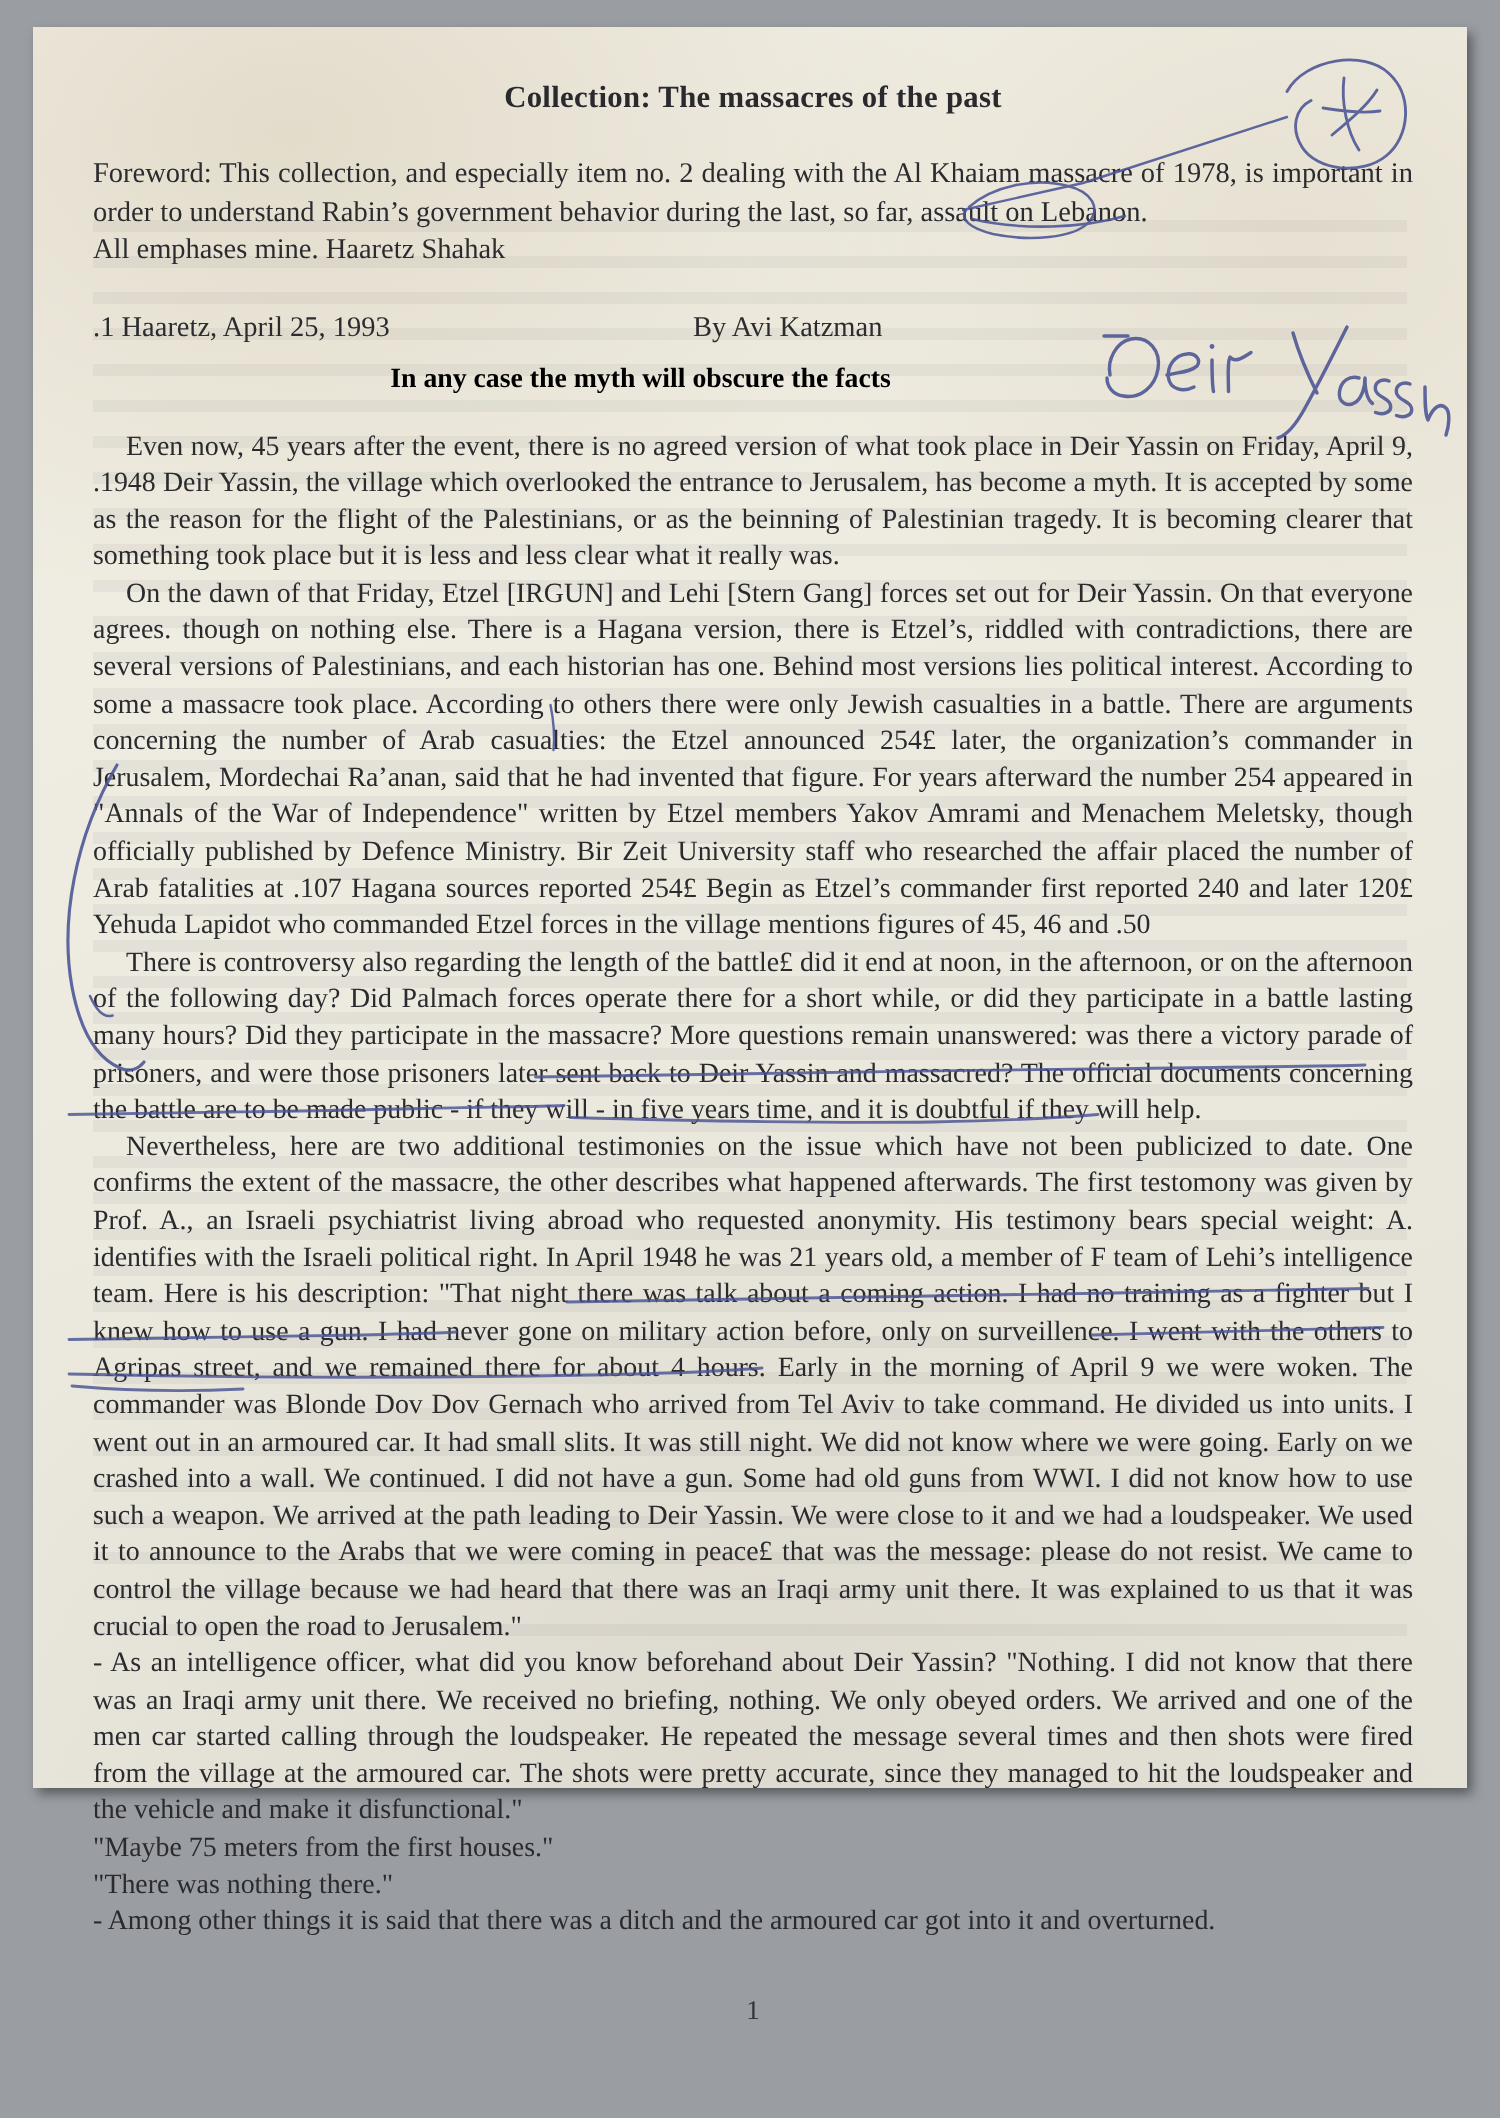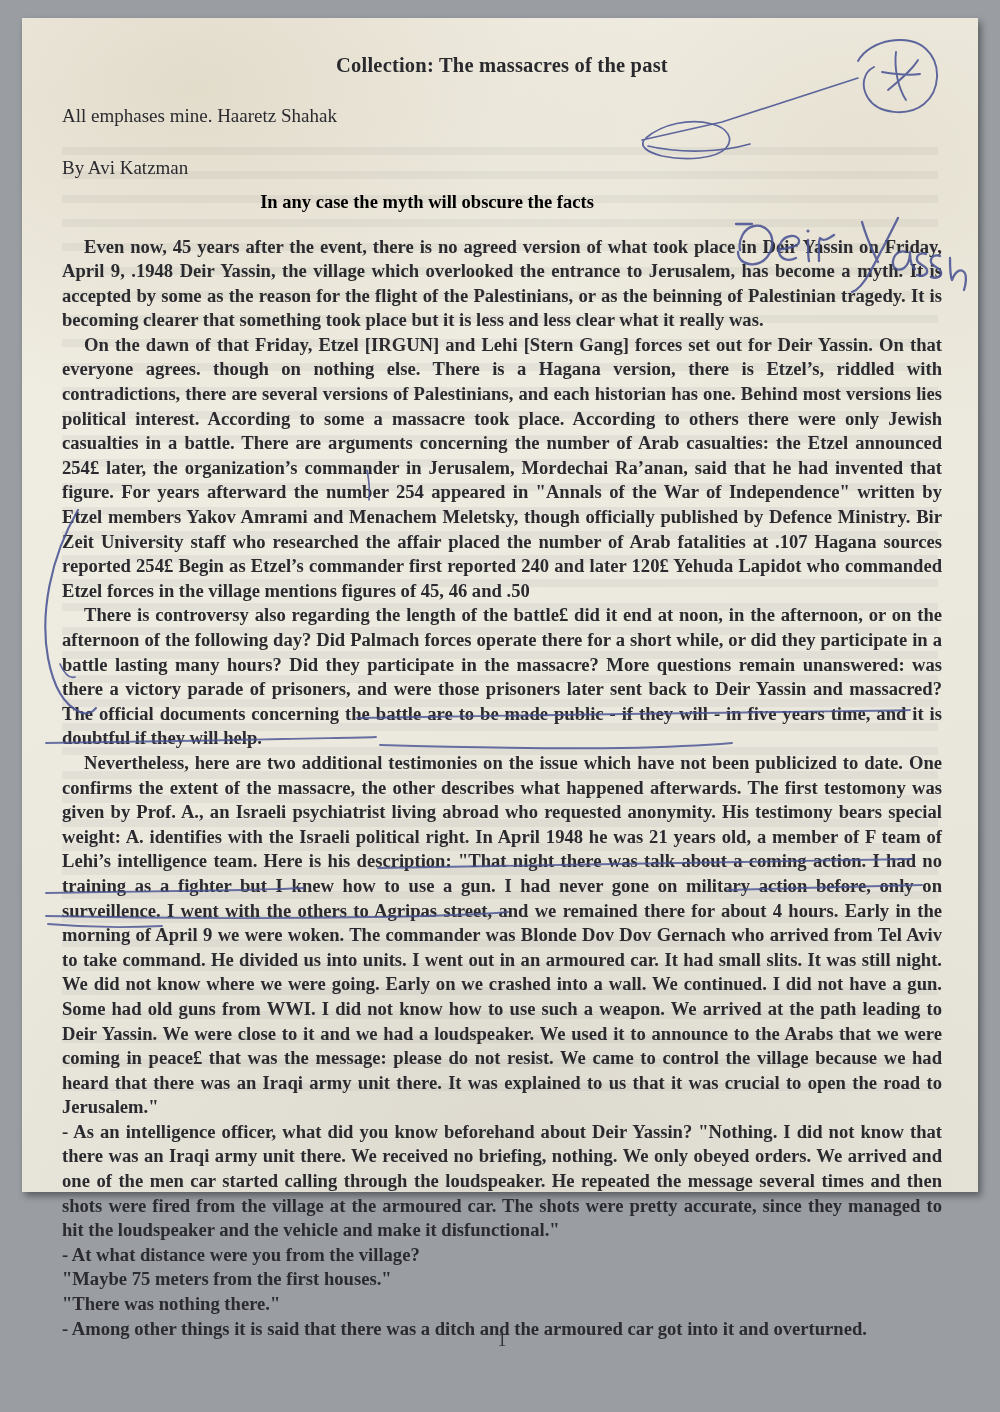--- a/index.html
+++ b/index.html
@@ -102,21 +102,20 @@
     margin: 13px 0 0 0;
     padding-right: 150px;
   }
 
   .body-copy {
     margin-top: 22px;
     font-size: 18.6px;
     line-height: 24.6px;
     color: #2b2b2f;
     text-align: justify;
-    font-weight: bold;
   }
   .body-copy p {
     margin: 0;
     text-indent: 22px;
     text-align: justify;
   }
   .body-copy p.flush { text-indent: 0; }
   .body-copy p:last-child { text-align: left; }
   .body-copy p.lastline { text-align: left; }
 
@@ -143,36 +142,37 @@
 
 <div id="page-sheet">
   <div id="paper-tint"></div>
   <div id="bleed-through"></div>
 
   <div id="content">
 
     <h1 class="doc-title">Collection: The massacres of the past</h1>
 
     <div class="foreword">
+      <div>Foreword: This collection, and especially item no. 2 dealing with the Al Khaiam massacre of 1978, is important in order to understand Rabin’s government behavior during the last, so far, assault on Lebanon.</div>
       <div class="nojust">All emphases mine. Haaretz Shahak</div>
     </div>
 
     <div class="byline-row">
+      <div class="byline-source">.1 Haaretz, April 25, 1993</div>
       <div class="byline-author">By Avi Katzman</div>
     </div>
 
     <h2 class="article-headline">In any case the myth will obscure the facts</h2>
 
     <div class="body-copy">
       <p>Even now, 45 years after the event, there is no agreed version of what took place in Deir Yassin on Friday, April 9, .1948 Deir Yassin, the village which overlooked the entrance to Jerusalem, has become a myth. It is accepted by some as the reason for the flight of the Palestinians, or as the beinning of Palestinian tragedy. It is becoming clearer that something took place but it is less and less clear what it really was.</p>
       <p>On the dawn of that Friday, Etzel [IRGUN] and Lehi [Stern Gang] forces set out for Deir Yassin. On that everyone agrees. though on nothing else. There is a Hagana version, there is Etzel’s, riddled with contradictions, there are several versions of Palestinians, and each historian has one. Behind most versions lies political interest. According to some a massacre took place. According to others there were only Jewish casualties in a battle. There are arguments concerning the number of Arab casualties: the Etzel announced 254£ later, the organization’s commander in Jerusalem, Mordechai Ra’anan, said that he had invented that figure. For years afterward the number 254 appeared in "Annals of the War of Independence" written by Etzel members Yakov Amrami and Menachem Meletsky, though officially published by Defence Ministry. Bir Zeit University staff who researched the affair placed the number of Arab fatalities at .107 Hagana sources reported 254£ Begin as Etzel’s commander first reported 240 and later 120£ Yehuda Lapidot who commanded Etzel forces in the village mentions figures of 45, 46 and .50</p>
       <p>There is controversy also regarding the length of the battle£ did it end at noon, in the afternoon, or on the afternoon of the following day? Did Palmach forces operate there for a short while, or did they participate in a battle lasting many hours? Did they participate in the massacre? More questions remain unanswered: was there a victory parade of prisoners, and were those prisoners later sent back to Deir Yassin and massacred? The official documents concerning the battle are to be made public - if they will - in five years time, and it is doubtful if they will help.</p>
       <p>Nevertheless, here are two additional testimonies on the issue which have not been publicized to date. One confirms the extent of the massacre, the other describes what happened afterwards. The first testomony was given by Prof. A., an Israeli psychiatrist living abroad who requested anonymity. His testimony bears special weight: A. identifies with the Israeli political right. In April 1948 he was 21 years old, a member of F team of Lehi’s intelligence team. Here is his description: "That night there was talk about a coming action. I had no training as a fighter but I knew how to use a gun. I had never gone on military action before, only on surveillence. I went with the others to Agripas street, and we remained there for about 4 hours. Early in the morning of April 9  we were woken. The commander was Blonde Dov Dov Gernach who arrived from Tel Aviv to take command. He divided us into units. I went out in an armoured car. It had small slits. It was still night. We did not know where we were going. Early on we crashed into a wall. We continued. I did not have a gun. Some had old guns from WWI. I did not know how to use such a weapon. We arrived at the path leading to Deir Yassin. We were close to it and we had a loudspeaker. We used it to announce to the Arabs that we were coming in peace£ that was the message: please do not resist. We came to control the village because we had heard that there was an Iraqi army unit there. It was explained to us that it was crucial to open the road to Jerusalem."</p>
       <p class="flush">- As an intelligence officer, what did you know beforehand about Deir Yassin? "Nothing. I did not know that there was an Iraqi army unit there. We received no briefing, nothing. We only obeyed orders. We arrived and one of the men car started calling through the loudspeaker. He repeated the message several times and then shots were fired from the village at the armoured car. The shots were pretty accurate, since they managed to hit the loudspeaker and the vehicle and make it disfunctional."</p>
-      <p class="flush lastline">- At what distance were you from the village?</p>
       <p class="flush lastline">"Maybe 75 meters from the first houses."</p>
       <p class="flush lastline">"There was nothing there."</p>
       <p class="flush lastline">- Among other things it is said that there was a ditch and the armoured car got into it and overturned.</p>
     </div>
 
     <div class="page-number">1</div>
   </div>
 
   <div id="ink-layer">
     <svg width="956" height="1377" viewBox="0 0 956 1377">

